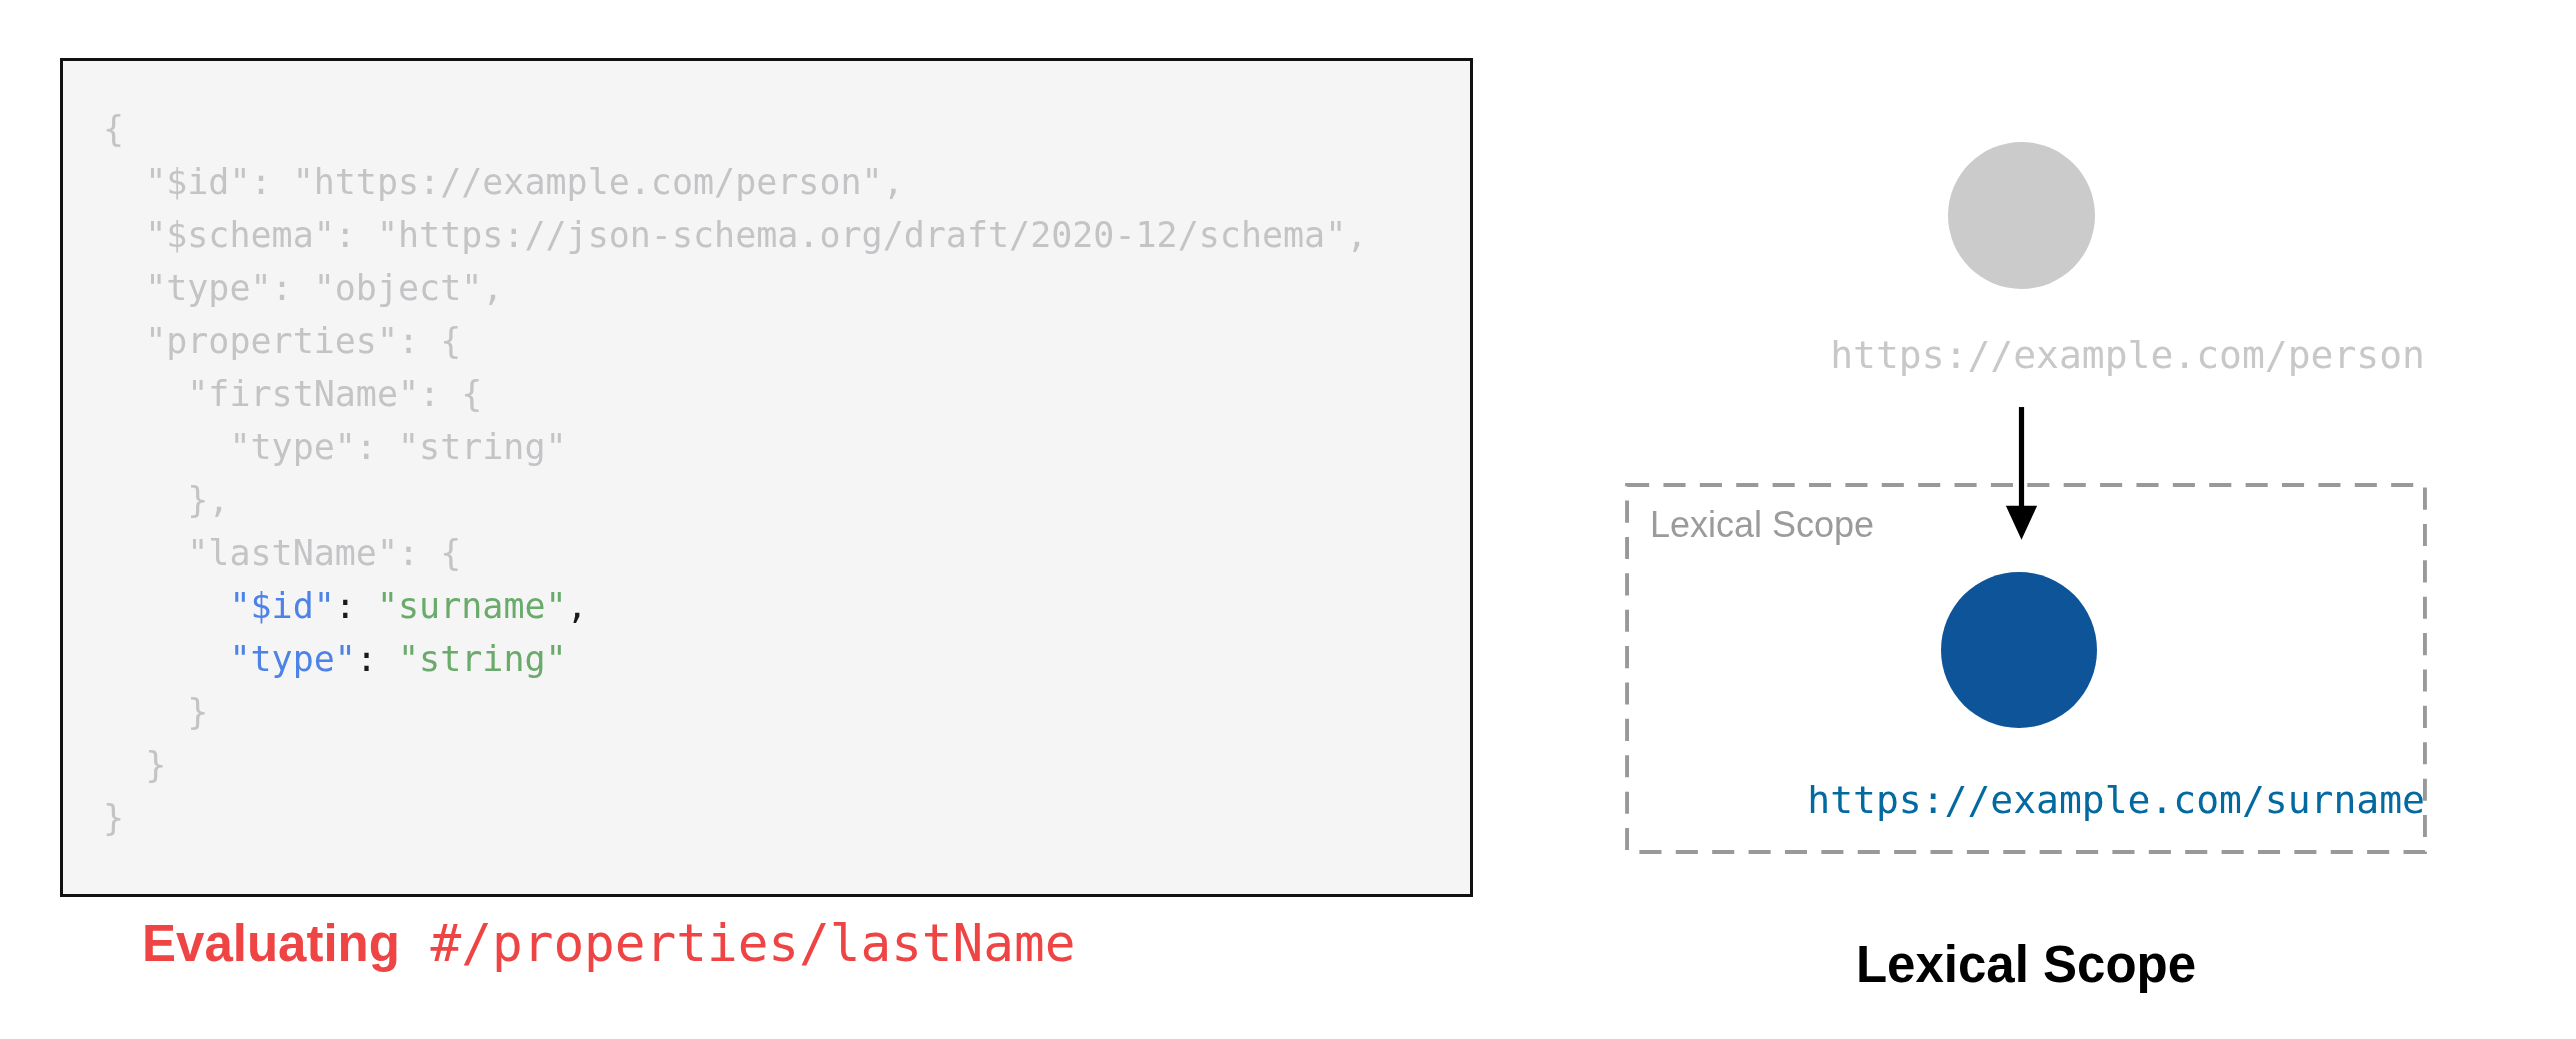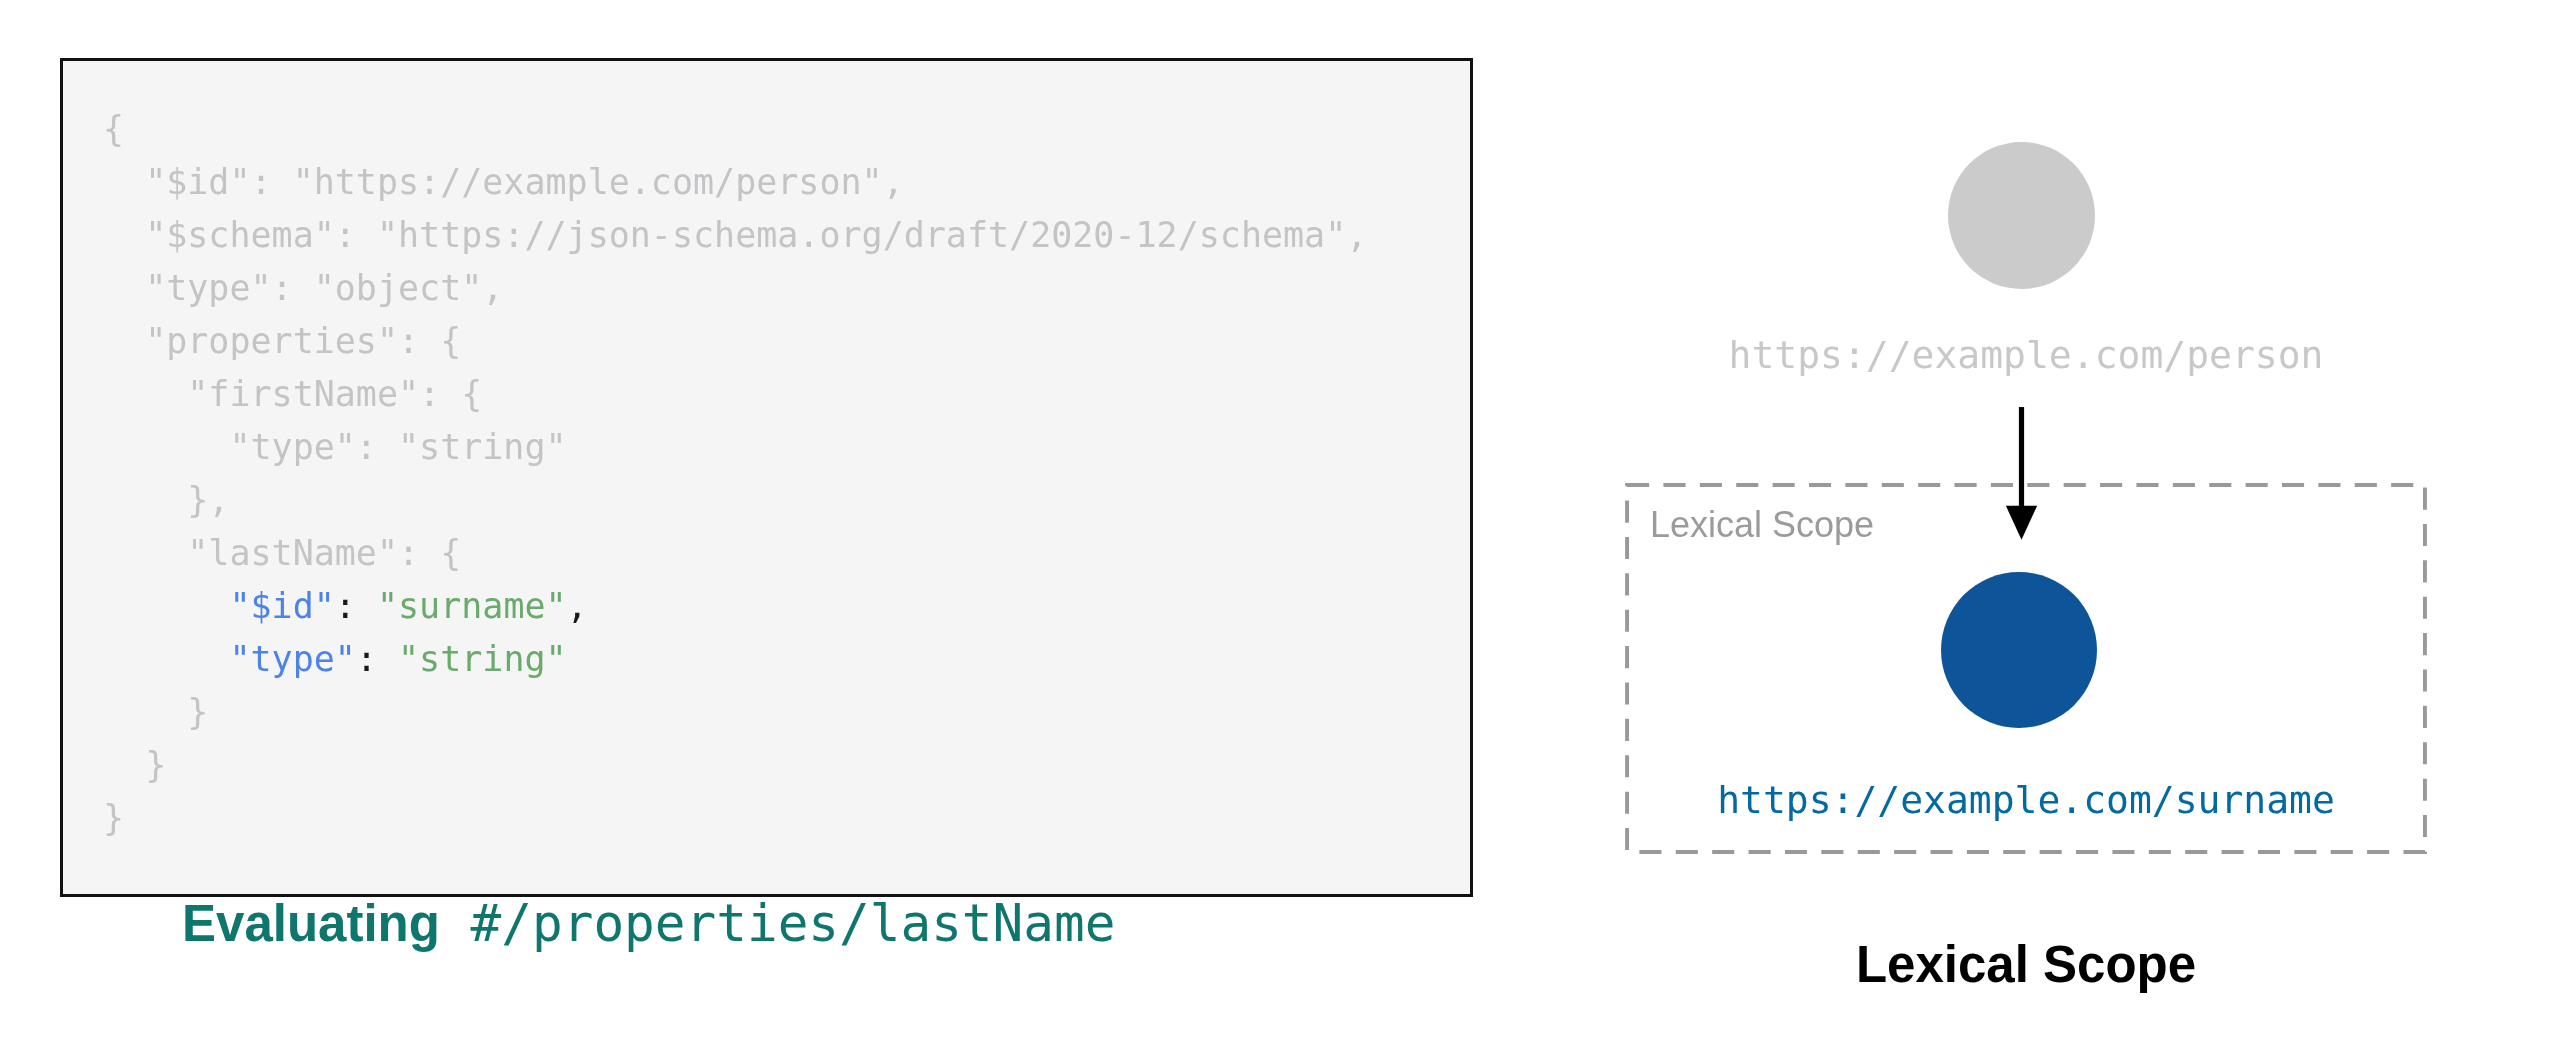--- a/index.html
+++ b/index.html
@@ -25,42 +25,41 @@
     font-size:35px;
     line-height:53px;
     white-space:pre;
   }
   .tok-muted{color:#c4c4c6;}
   .tok-key{color:#4d82e6;}
   .tok-string{color:#6aab6c;}
   .tok-punct{color:#1a1a1a;}
   
   .left-caption{
-    position:absolute;left:142px;top:894px;
-    font-size:51px;color:#0f766e;
+    position:absolute;left:142px;top:914px;
+    font-size:51px;color:#ef4444;
     white-space:nowrap;
-    margin-left:40px;
   }
   .caption-bold{font-weight:bold;font-family:"Liberation Sans",sans-serif;}
   .caption-mono{font-family:"DejaVu Sans Mono","Liberation Mono",monospace;font-weight:normal;}
   
   .node{
     position:absolute;border-radius:50%;
   }
   .parent-node{
     left:1948px;top:142px;width:147px;height:147px;
     background:#cbcbcb;
   }
   .child-node{
     left:1941px;top:572px;width:156px;height:156px;
     background:#0d5499;
   }
   .url-label{
     position:absolute;left:1627px;width:798px;
-    text-align:center;
+    text-align:right;
     font-family:"DejaVu Sans Mono","Liberation Mono",monospace;
     font-size:38px;
     white-space:nowrap;
   }
   .parent-url{top:333px;color:#c8c8c8;}
   .child-url{top:778px;color:#0369a1;}
   .arrow-svg{position:absolute;left:2002px;top:407px;}
   .scope-rect-svg{position:absolute;left:1625px;top:483px;}
   .scope-label{
     position:absolute;left:1650px;top:504px;

